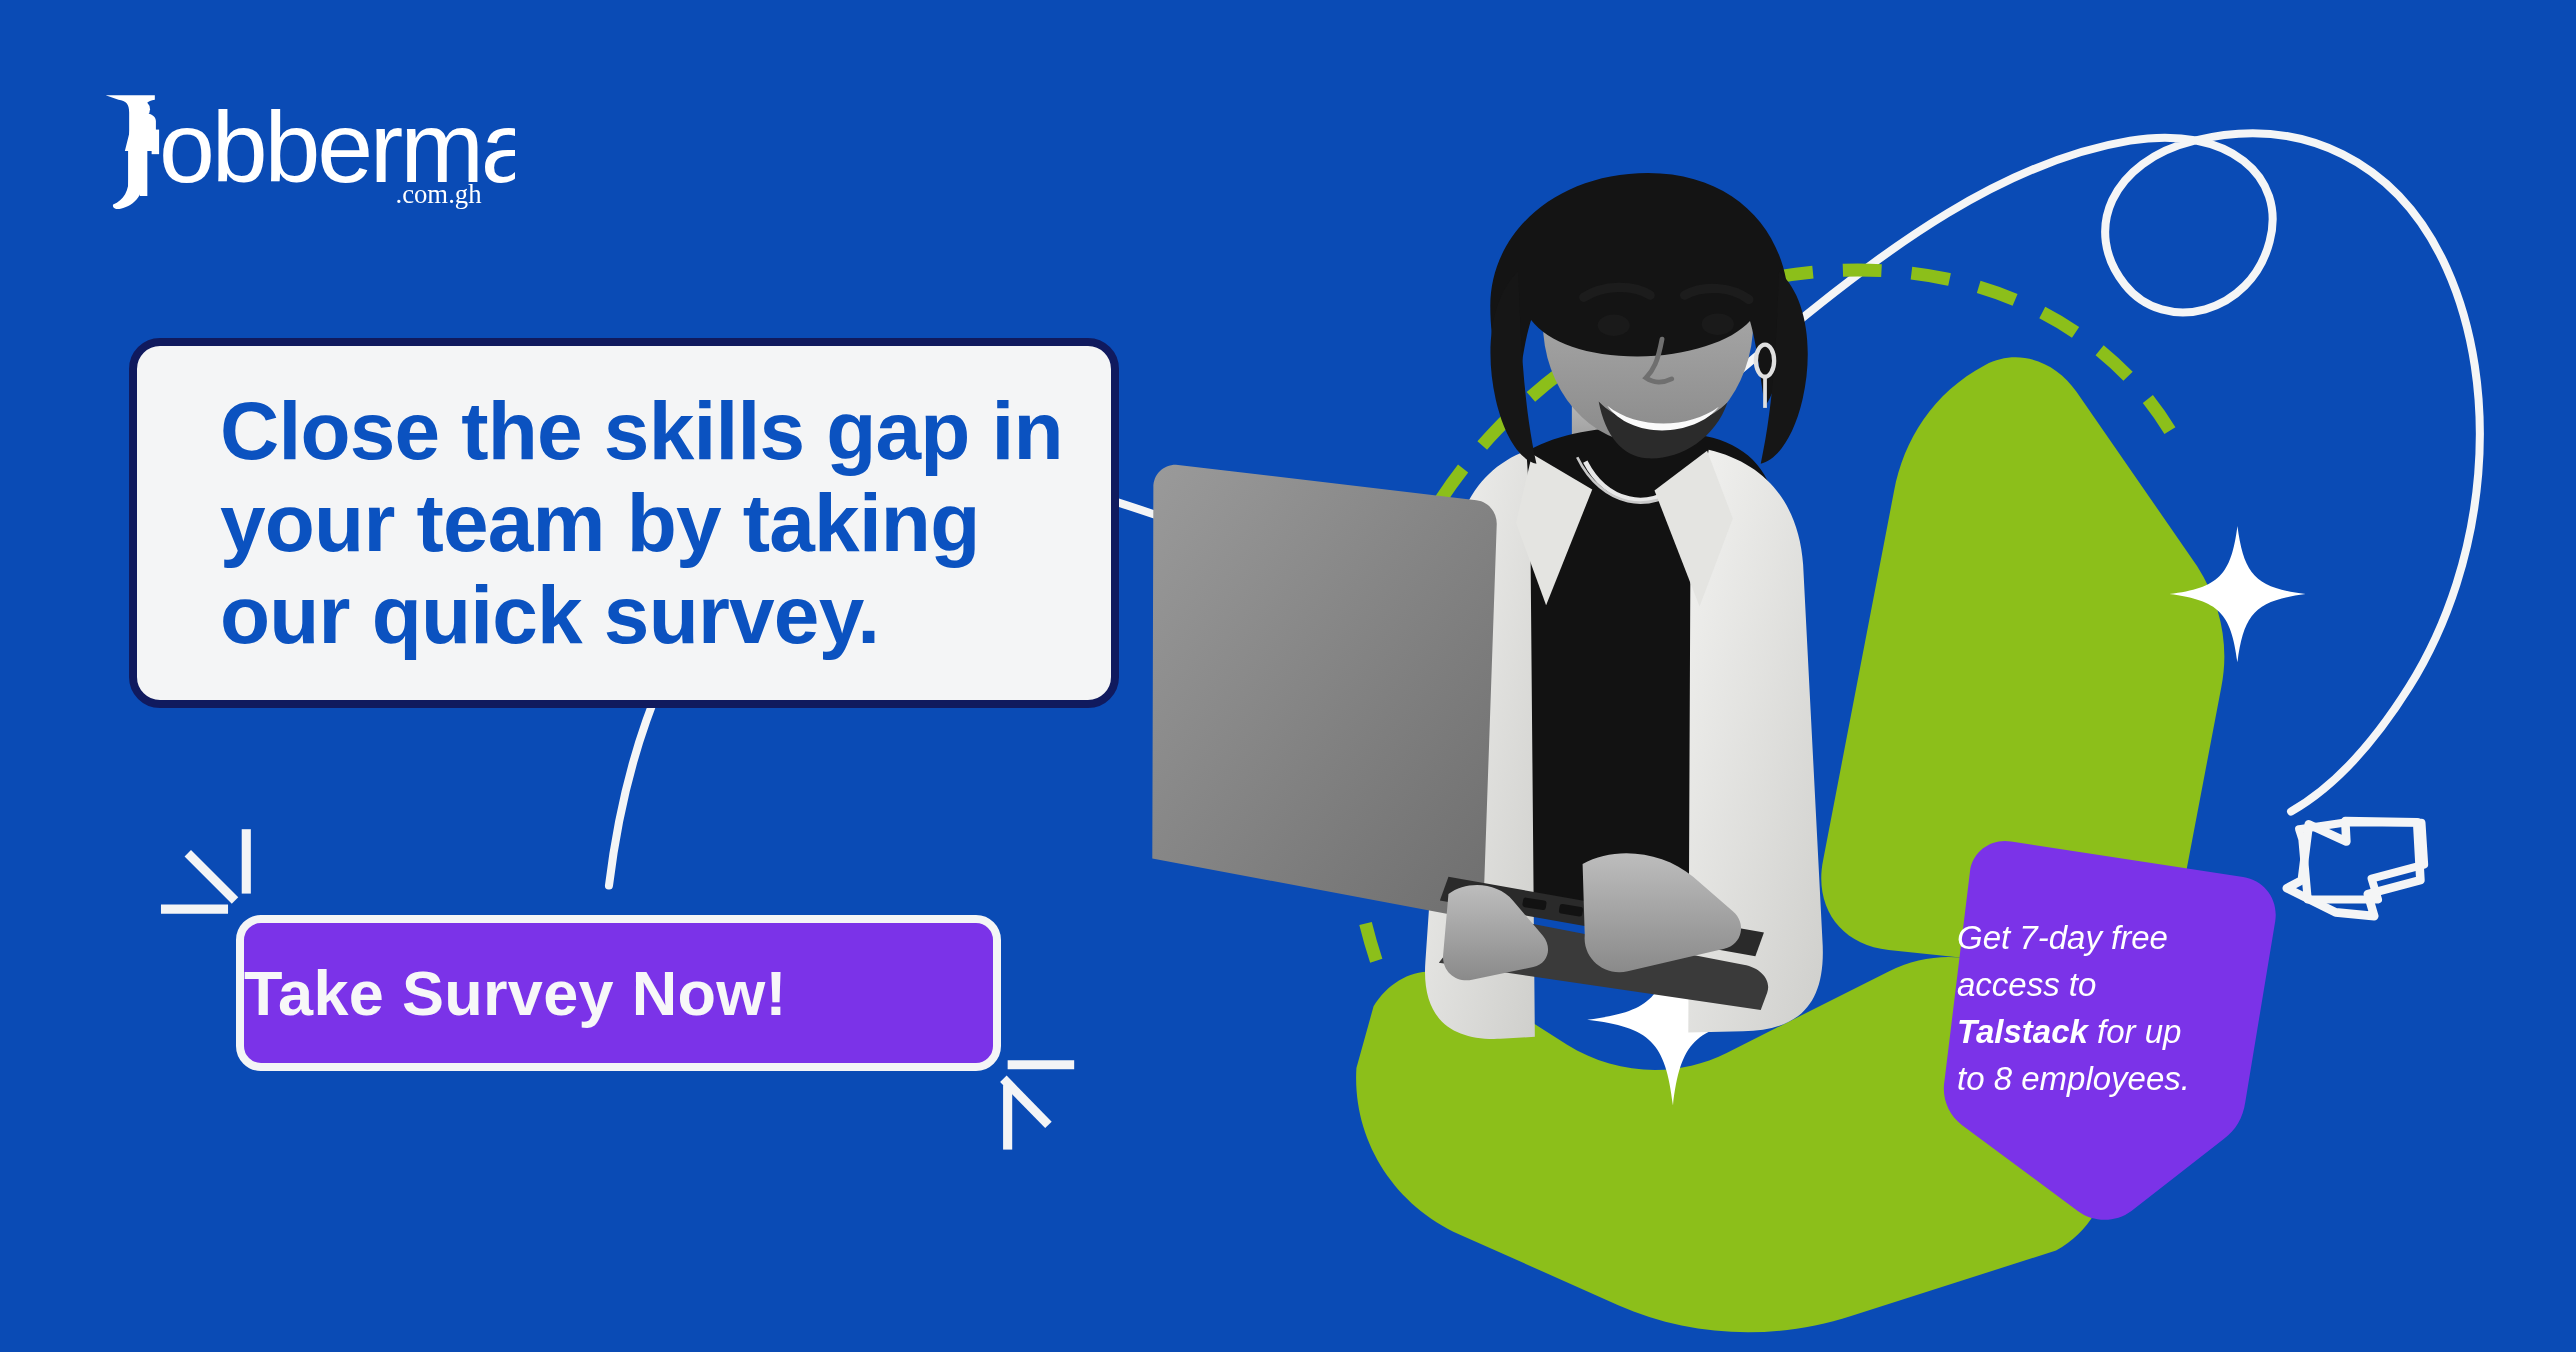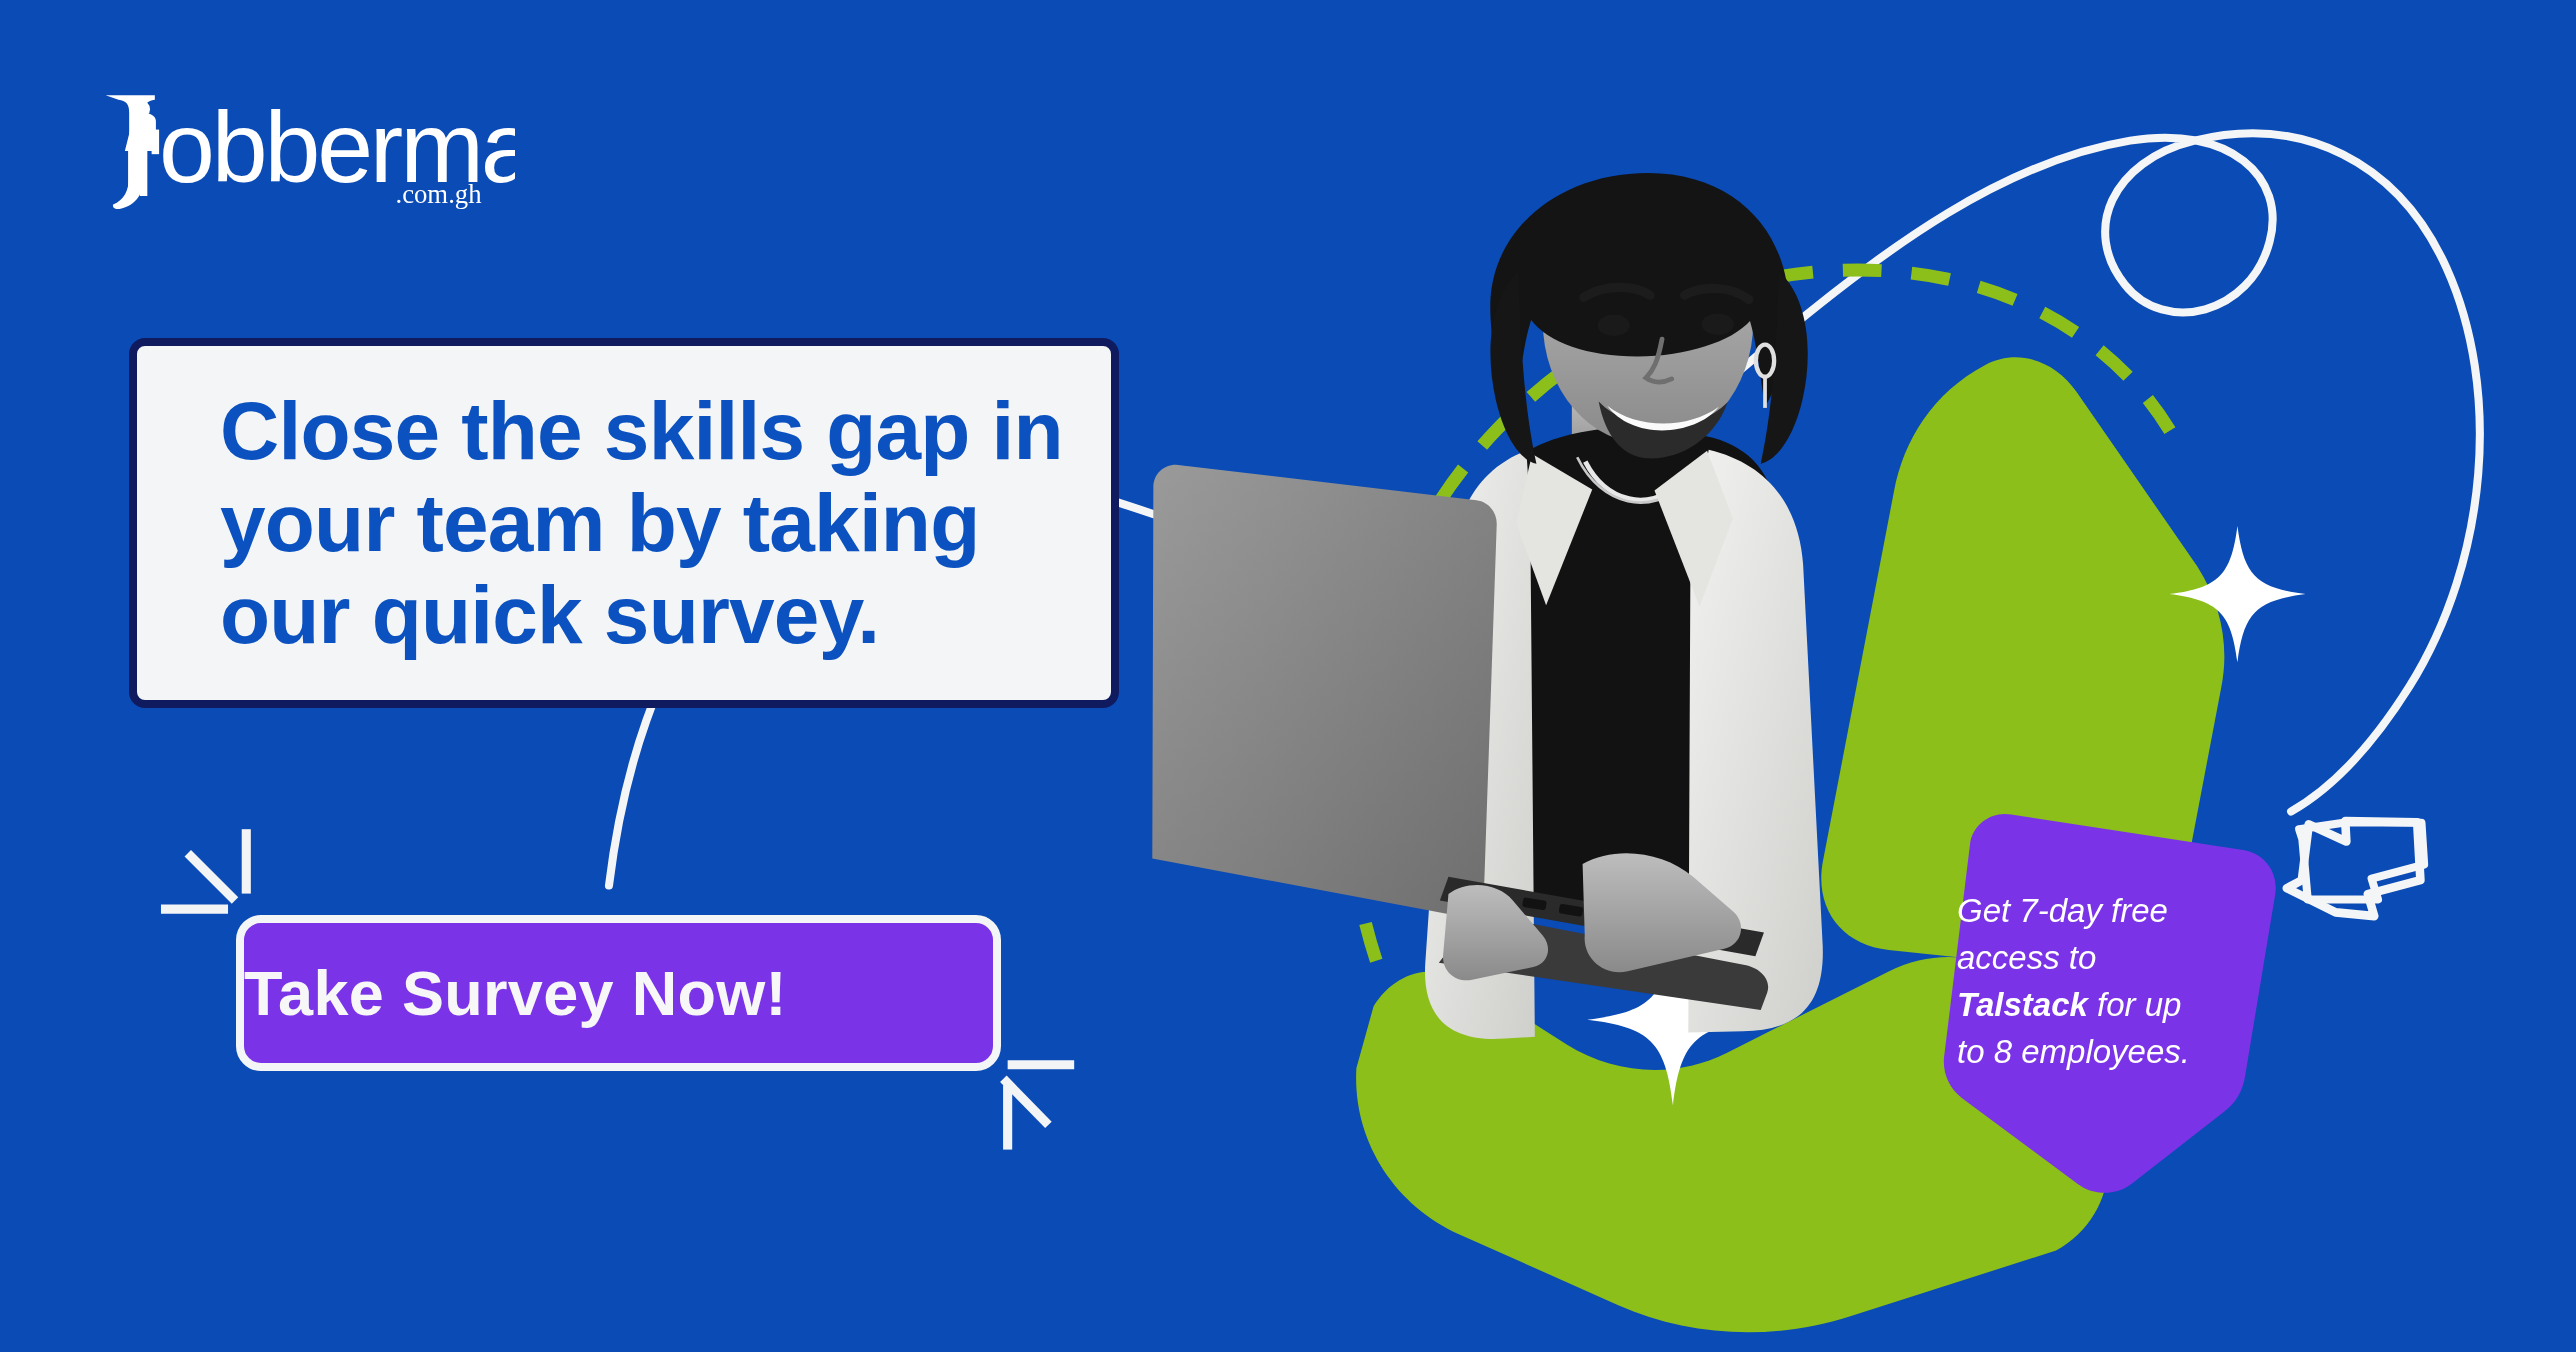--- a/index.html
+++ b/index.html
@@ -40,21 +40,21 @@
 
   
   #headline-card {
     position: absolute;
     left: 129px;
     top: 338px;
     width: 990px;
     height: 370px;
     background: #F4F5F6;
     border: 8px solid #101A5E;
-    border-radius: 16px;
+    border-radius: 31px;
     box-sizing: border-box;
     display: flex;
     align-items: center;
   }
   #headline-text {
     margin: 0;
     padding: 0 0 0 83px;
     color: #0B52C0;
     font-size: 82px;
     font-weight: bold;
@@ -94,21 +94,21 @@
     width: 837px;
     height: 880px;
     pointer-events: none;
   }
   #photo-wrap svg { display: block; width: 100%; height: 100%; }
 
   
   #promo-badge {
     position: absolute;
     left: 1921px;
-    top: 808px;
+    top: 835px;
     width: 365px;
     height: 392px;
   }
   #promo-badge svg.badge-svg {
     position: absolute;
     inset: 0;
     width: 100%;
     height: 100%;
   }
   #promo-text {

